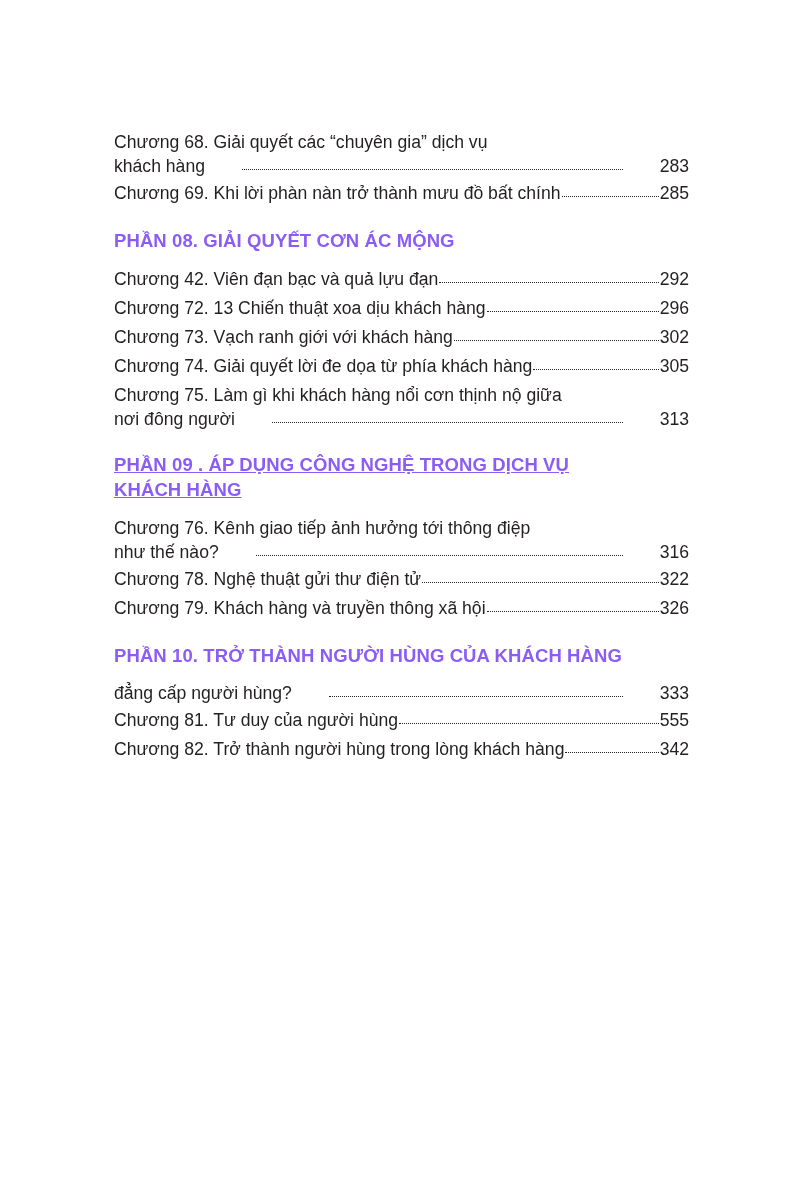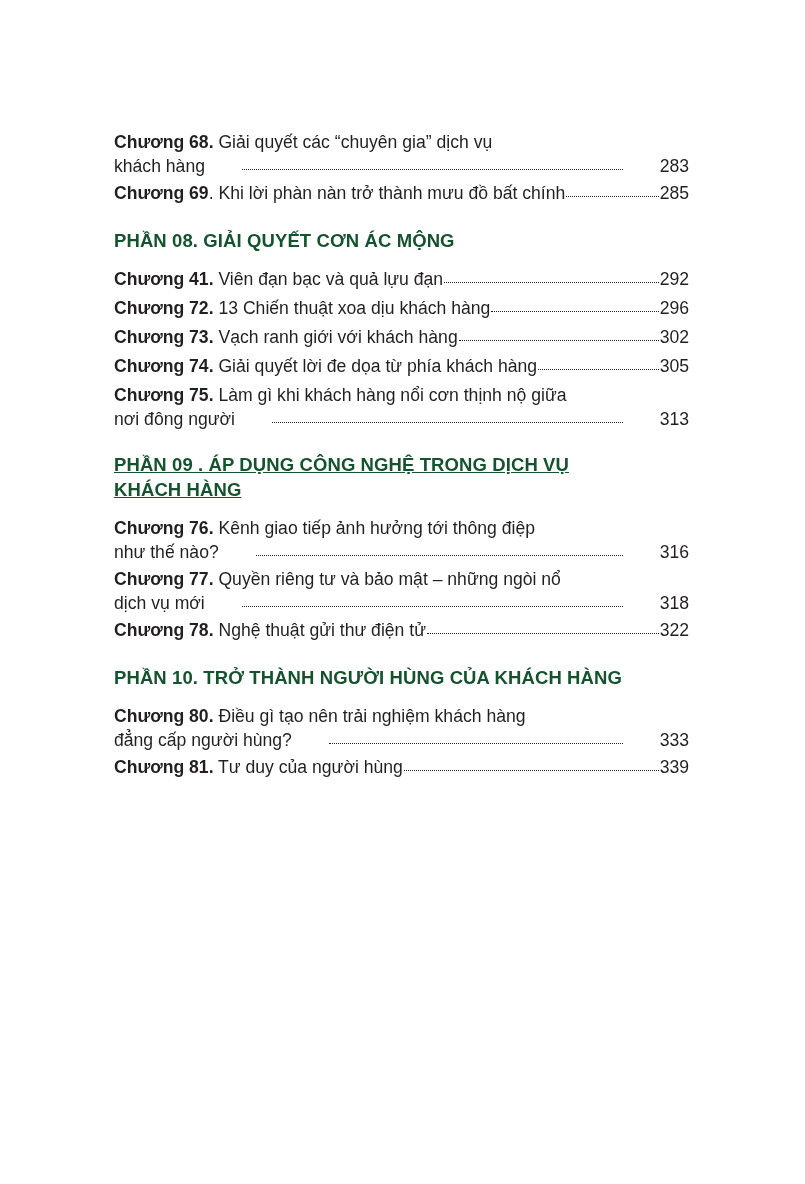--- a/index.html
+++ b/index.html
@@ -23,21 +23,21 @@
     }
     .section {
       margin: 0;
     }
     .section-title {
       font-weight: bold;
       font-size: 18.5px;
       line-height: 25px;
       letter-spacing: 0.1px;
       margin: 0 0 12px 0;
-      color: #14532d;
+      color: #8b5cf6;
     }
     .entry {
       font-size: 17.6px;
       line-height: 29px;
       position: relative;
     }
     .entry .line1 {
       display: block;
       white-space: nowrap;
     }
@@ -61,21 +61,21 @@
       position: absolute;
       left: 0;
       right: 0;
       bottom: 2px;
       border-bottom: 1.5px dotted #231f20;
     }
     .entry .page-num {
       flex: 0 0 auto;
     }
     .chap-label {
-      font-weight: bold;
+      font-weight: normal;
     }
     .multi .line1 { line-height: 22px; padding-top: 3px; }
     .multi .lastline { line-height: 26px; gap: 36px; }
     .gap-2 { height: 20px; }
   </style>
 </head>
 <body>
 
 <div class="page">
 
@@ -96,21 +96,21 @@
         </span>
     </div>
   </div>
 
   <div class="gap-2"></div>
 
   <div class="section">
     <div class="section-title">PHẦN 08. GIẢI QUYẾT CƠN ÁC MỘNG</div>
     <div class="entry">
       <span class="lastline">
-          <span class="text"><span class="chap-label">Chương 41.</span><span> Viên đạn bạc và quả lựu đạn</span></span>
+          <span class="text"><span class="chap-label">Chương 42.</span><span> Viên đạn bạc và quả lựu đạn</span></span>
           <span class="dots"></span>
           <span class="page-num">292</span>
         </span>
     </div>
     <div class="entry">
       <span class="lastline">
           <span class="text"><span class="chap-label">Chương 72.</span><span> 13 Chiến thuật xoa dịu khách hàng </span></span>
           <span class="dots"></span>
           <span class="page-num">296</span>
         </span>
@@ -144,51 +144,56 @@
   <div class="section">
     <div class="section-title" style="width:520px;text-decoration:underline;">PHẦN 09 . ÁP DỤNG CÔNG NGHỆ TRONG DỊCH VỤ KHÁCH HÀNG</div>
     <div class="entry multi">
       <span class="line1"><span class="chap-label">Chương 76.</span><span> Kênh giao tiếp ảnh hưởng tới thông điệp</span></span>
       <span class="lastline">
           <span class="text">như thế nào? </span>
           <span class="dots"></span>
           <span class="page-num">316</span>
         </span>
     </div>
-    <div class="entry multi">
-      <span class="line1"><span class="chap-label">Chương 77.</span><span> Quyền riêng tư và bảo mật – những ngòi nổ</span></span>
-      <span class="lastline">
-          <span class="text">dịch vụ mới</span>
-          <span class="dots"></span>
-          <span class="page-num">318</span>
-        </span>
-    </div>
     <div class="entry">
       <span class="lastline">
           <span class="text"><span class="chap-label">Chương 78.</span><span> Nghệ thuật gửi thư điện tử</span></span>
           <span class="dots"></span>
           <span class="page-num">322</span>
+        </span>
+    </div>
+    <div class="entry">
+      <span class="lastline">
+          <span class="text"><span class="chap-label">Chương 79.</span><span> Khách hàng và truyền thông xã hội</span></span>
+          <span class="dots"></span>
+          <span class="page-num">326</span>
         </span>
     </div>
   </div>
 
   <div class="gap-2"></div>
 
   <div class="section">
     <div class="section-title">PHẦN 10. TRỞ THÀNH NGƯỜI HÙNG CỦA KHÁCH HÀNG</div>
     <div class="entry multi">
-      <span class="line1"><span class="chap-label">Chương 80.</span><span> Điều gì tạo nên trải nghiệm khách hàng</span></span>
       <span class="lastline">
           <span class="text">đẳng cấp người hùng?</span>
           <span class="dots"></span>
           <span class="page-num">333</span>
         </span>
     </div>
     <div class="entry">
       <span class="lastline">
           <span class="text"><span class="chap-label">Chương 81.</span><span> Tư duy của người hùng</span></span>
           <span class="dots"></span>
-          <span class="page-num">339</span>
+          <span class="page-num">555</span>
+        </span>
+    </div>
+    <div class="entry">
+      <span class="lastline">
+          <span class="text"><span class="chap-label">Chương 82.</span><span> Trở thành người hùng trong lòng khách hàng</span></span>
+          <span class="dots"></span>
+          <span class="page-num">342</span>
         </span>
     </div>
   </div>
 
 </div>
 
 </body></html>

